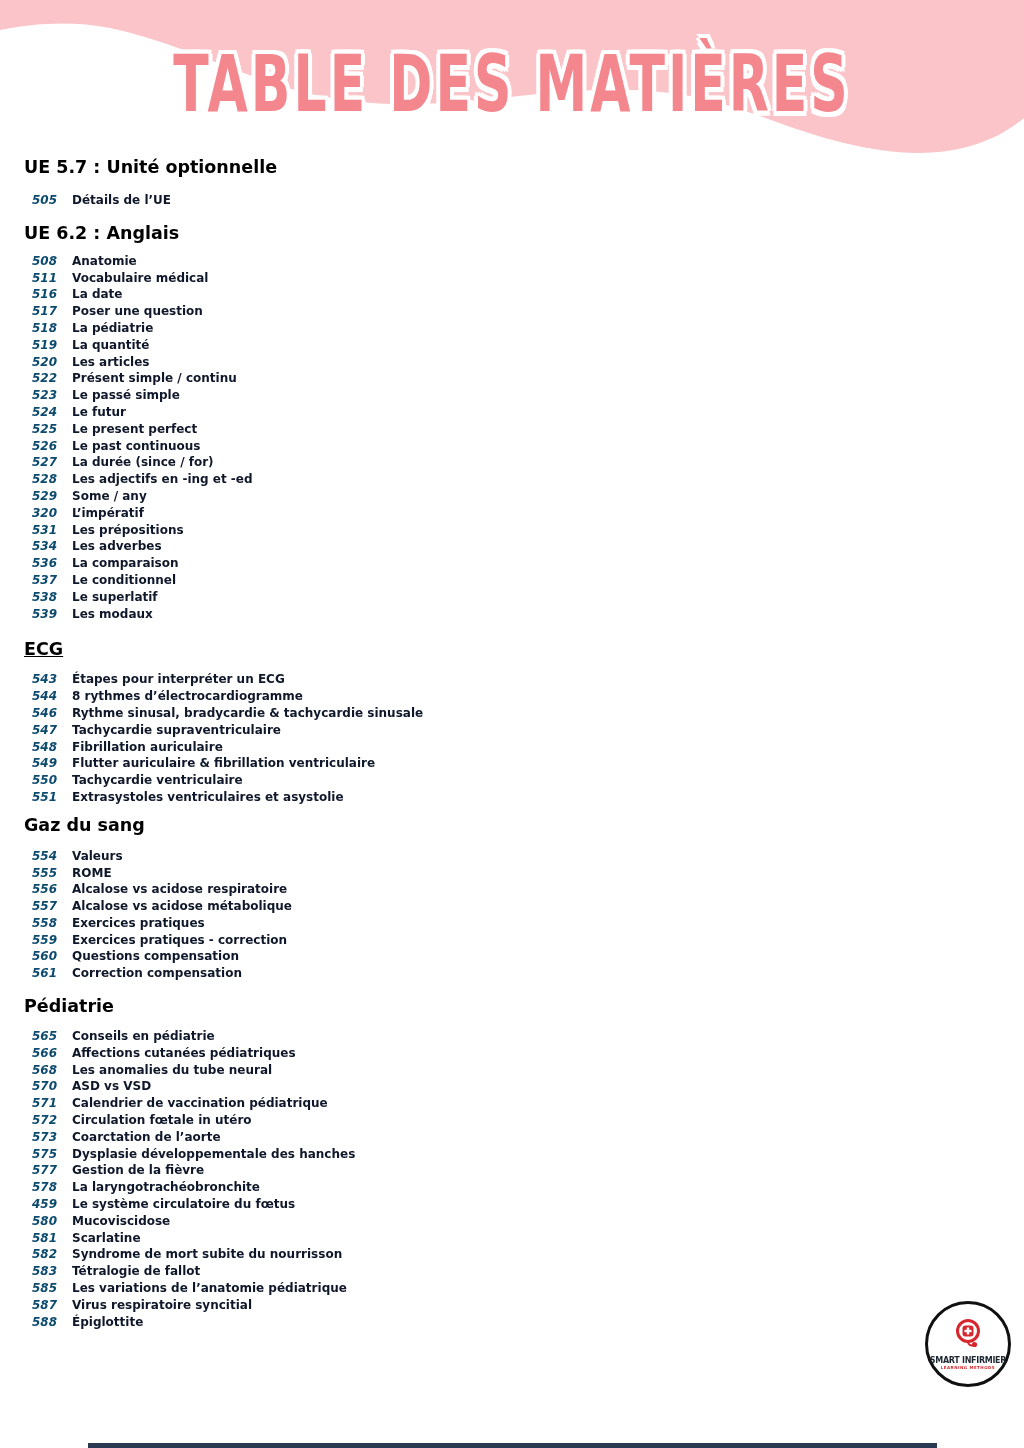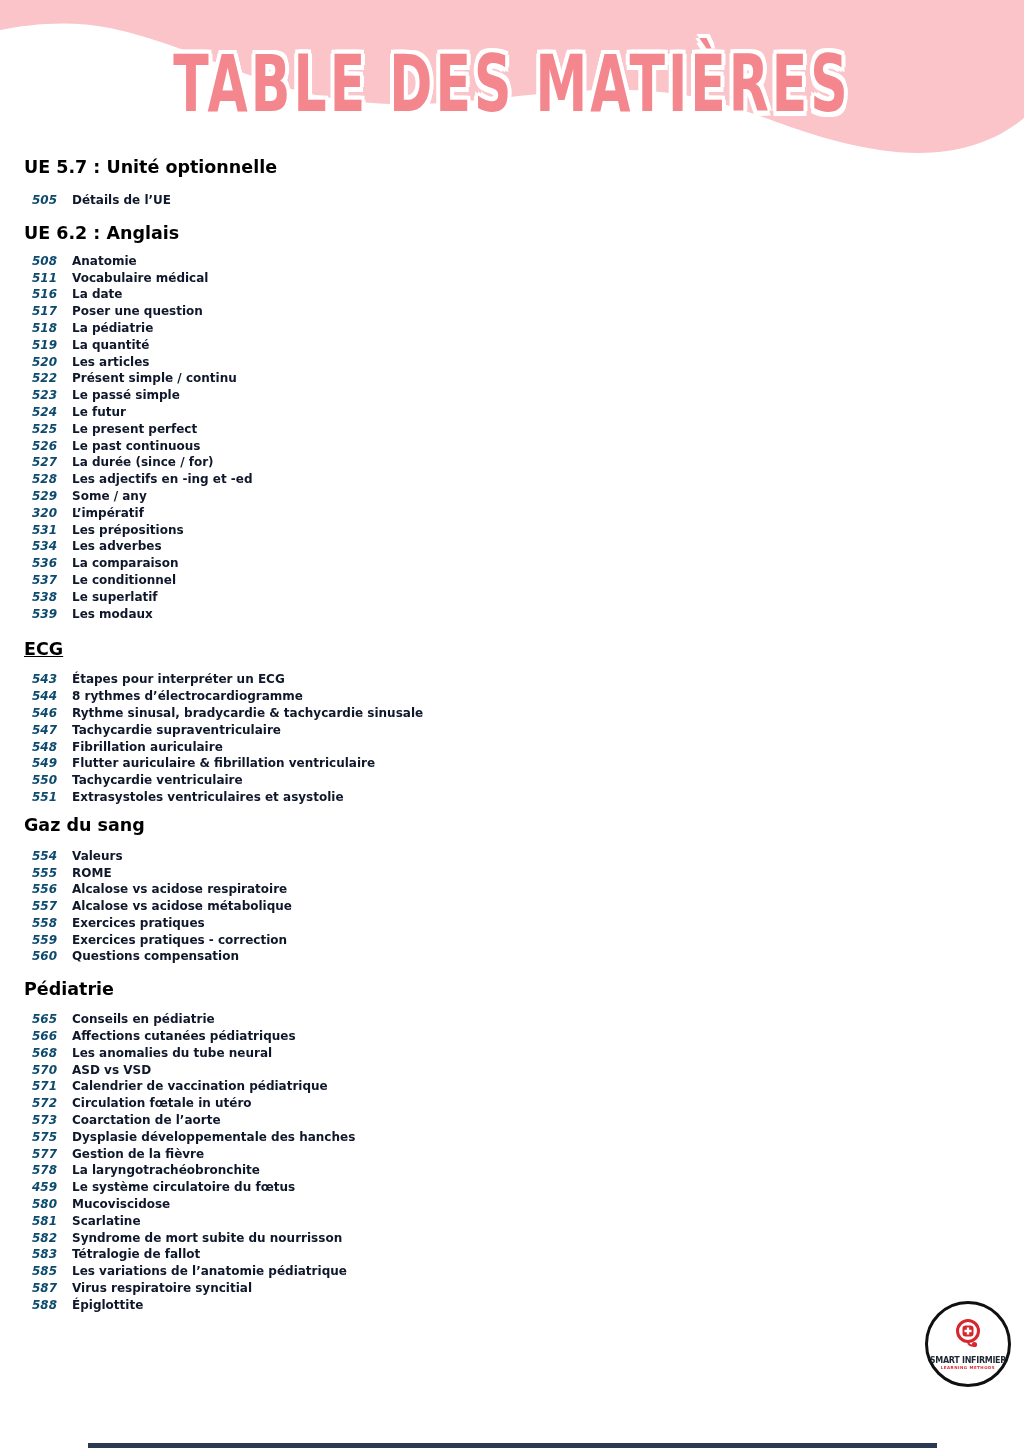--- a/index.html
+++ b/index.html
@@ -246,20 +246,24 @@
           <span class="num">558</span>
           <span class="lbl">Exercices pratiques</span>
         </li>
         <li>
           <span class="num">559</span>
           <span class="lbl">Exercices pratiques - correction</span>
         </li>
         <li>
           <span class="num">560</span>
           <span class="lbl">Questions compensation</span>
+        </li>
+        <li>
+          <span class="num">561</span>
+          <span class="lbl">Correction compensation</span>
         </li>
       </ul>
     </div>
     <div class="toc-section">
       <h2>Pédiatrie</h2>
       <ul>
         <li>
           <span class="num">565</span>
           <span class="lbl">Conseils en pédiatrie</span>
         </li>

